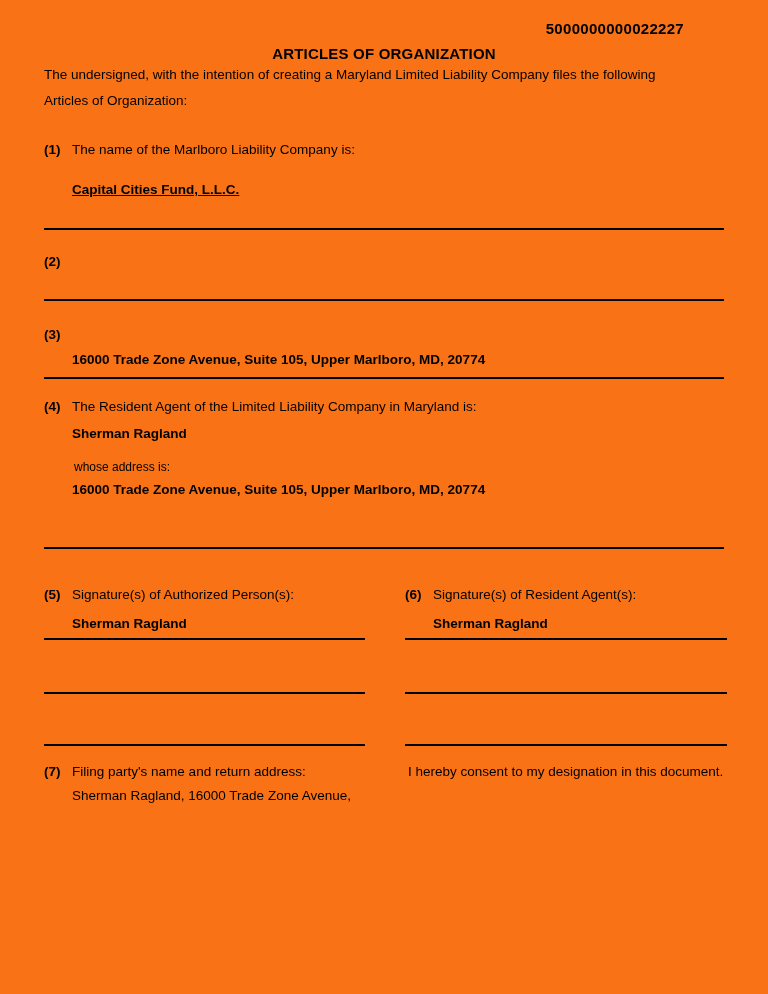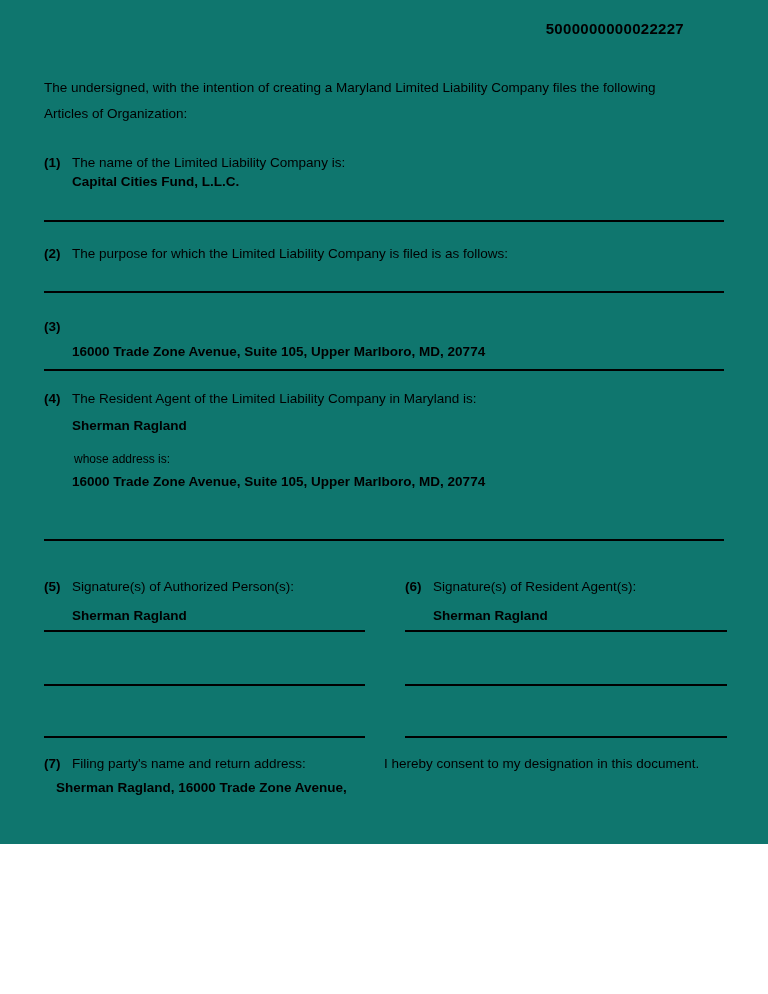--- a/index.html
+++ b/index.html
@@ -1,20 +1,20 @@
 <!DOCTYPE html>
 <html><head>
 <meta charset="utf-8">
 <style>
   * { box-sizing: border-box; margin: 0; padding: 0; }
   body { margin: 0; background: #ffffff; }
   .page {
     width: 768px;
-    height: 844px;
-    background: #0f766e;
+    height: 994px;
+    background: #f97316;
     color: #000;
     font-family: "Liberation Sans", "DejaVu Sans", sans-serif;
     overflow: hidden;
   }
   .inner { padding: 20px 44px 0 44px; }
 
   .doc-number {
     text-align: right;
     padding-right: 40px;
     font-size: 15px;
@@ -22,21 +22,20 @@
     letter-spacing: 0.3px;
   }
   .title {
     text-align: center;
     font-size: 15px;
     font-weight: 700;
     margin-top: 8px;
     letter-spacing: 0.2px;
   }
   .intro {
-    margin-top: 38px;
     font-size: 13.5px;
     line-height: 26px;
     max-width: 645px;
   }
 
   .item-row { display: flex; font-size: 13.5px; line-height: 19px; }
   .item-num { font-weight: 700; width: 28px; flex: none; }
   .item-label { }
   .item-value {
     font-weight: 700;
@@ -54,21 +53,21 @@
   .rule { height: 0; border-top: 2px solid #000; }
 
   .mt-28 { margin-top: 28px; }
   .mt-26 { margin-top: 26px; }
   .mt-24 { margin-top: 24px; }
   .mt-22 { margin-top: 22px; }
   .mt-18 { margin-top: 18px; }
   .mt-14 { margin-top: 14px; }
   .mt-8  { margin-top: 8px; }
   .mt-6  { margin-top: 6px; }
-  .mt-5  { margin-top: 0; }
+  .mt-5  { margin-top: 21px; text-decoration: underline; }
   .mt-4  { margin-top: 4px; }
   .mt-3  { margin-top: 3px; }
   .mt-48 { margin-top: 48px; }
 
   .sig-section { margin-top: 36px; display: flex; }
   .sig-col-left { width: 321px; flex: none; }
   .sig-col-right { width: 322px; flex: none; margin-left: 40px; }
   .sig-name {
     font-weight: 700;
     font-size: 13.5px;
@@ -77,51 +76,51 @@
     margin-top: 10px;
   }
   .sig-line { height: 0; border-top: 2px solid #000; }
   .sig-line + .sig-line { }
   .sig-gap-1 { margin-top: 5px; }
   .sig-gap-2 { margin-top: 52px; }
   .sig-gap-3 { margin-top: 50px; }
 
   .bottom-section { margin-top: 16px; display: flex; }
   .bottom-left { width: 340px; flex: none; }
-  .bottom-right { flex: 1; font-size: 13.5px; line-height: 19px; }
+  .bottom-right { flex: 1; margin-left: 24px; font-size: 13.5px; line-height: 19px; }
   .filing-value {
-    font-weight: 700;
+    font-weight: 400;
     font-size: 13.5px;
     line-height: 20px;
-    margin-left: 12px;
+    margin-left: 28px;
     margin-top: 5px;
   }
 </style>
 </head>
 <body>
 
 <div class="page">
   <div class="inner">
 
     <div class="doc-number">5000000000022227</div>
 
+    <div class="title">ARTICLES OF ORGANIZATION</div>
 
     <div class="intro">The undersigned, with the intention of creating a Maryland Limited Liability Company files the following Articles of Organization:</div>
 
     <div class="item-row mt-26">
       <span class="item-num">(1)</span>
-      <span class="item-label">The name of the Limited Liability Company is:</span>
+      <span class="item-label">The name of the Marlboro Liability Company is:</span>
     </div>
     <div class="item-value mt-5">Capital Cities Fund, L.L.C.</div>
 
     <div class="rule mt-28"></div>
 
     <div class="item-row mt-22">
       <span class="item-num">(2)</span>
-      <span class="item-label">The purpose for which the Limited Liability Company is filed is as follows:</span>
     </div>
 
     <div class="rule mt-28"></div>
 
     <div class="item-row mt-24">
       <span class="item-num">(3)</span>
     </div>
     <div class="item-value mt-6">16000 Trade Zone Avenue, Suite 105, Upper Marlboro, MD, 20774</div>
 
     <div class="rule mt-8"></div>

